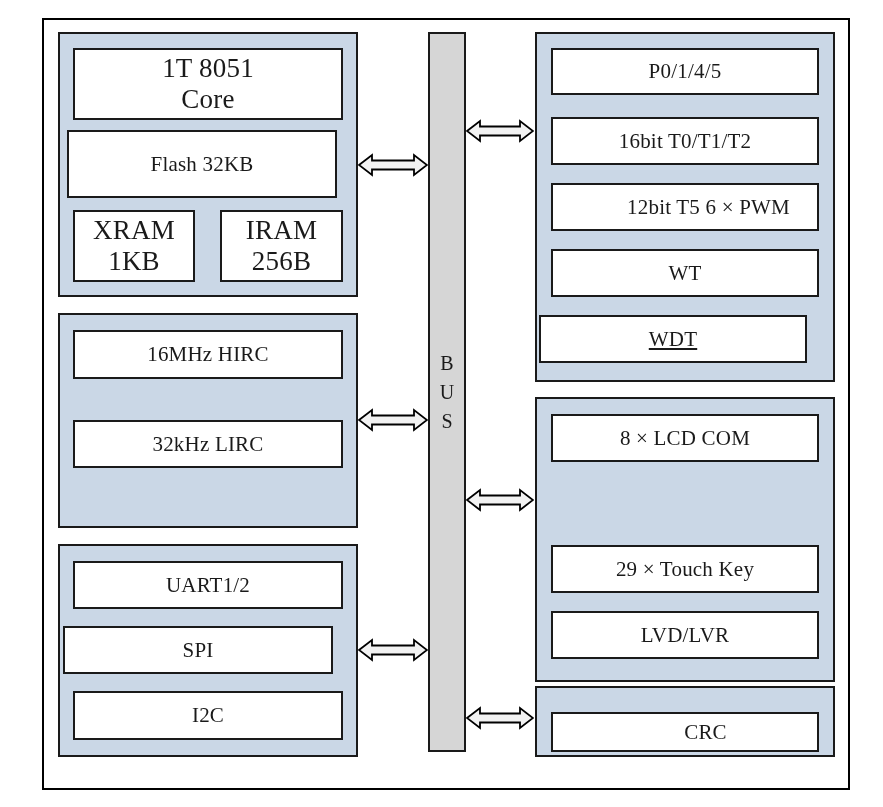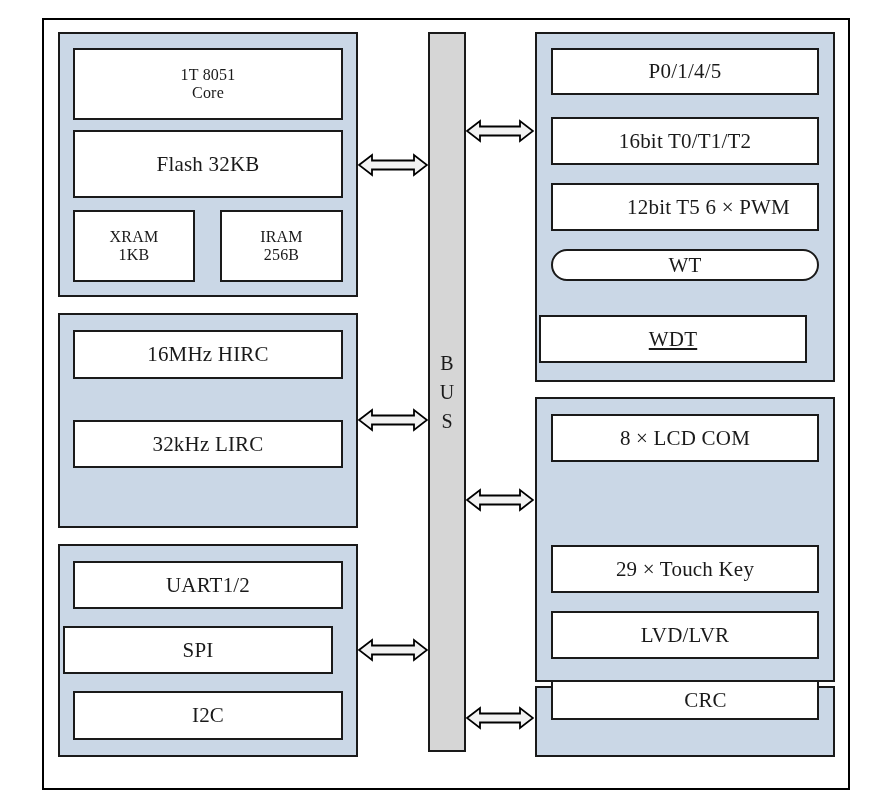--- a/index.html
+++ b/index.html
@@ -45,21 +45,21 @@
     display: flex;
     align-items: center;
     justify-content: center;
     text-align: center;
     color: #1a1a1a;
     font-size: 21px;
     line-height: 1.15;
     letter-spacing: 0.2px;
     white-space: pre-line;
   }
-  .module.two-line { font-size: 16px; }
+  .module.two-line { font-size: 27px; }
 
   
   .bus {
     position: absolute;
     left: 428px;
     top: 32px;
     width: 38px;
     height: 720px;
     background: #d6d6d6;
     border: 2px solid #1a1a1a;
@@ -85,21 +85,21 @@
 <body>
 
 <div id="root">
 
   <div class="chip-frame"></div>
 
   <div class="group" style="left:58px; top:32px; width:300px; height:265px;">
   </div>
   <div class="module two-line" style="left:73px; top:48px; width:270px; height:72px;">1T 8051
 Core</div>
-  <div class="module" style="left:73px; top:130px; width:270px; height:68px;">Flash 32KB</div>
+  <div class="module" style="left:67px; top:130px; width:270px; height:68px;">Flash 32KB</div>
   <div class="module two-line" style="left:73px; top:210px; width:122px; height:72px;">XRAM
 1KB</div>
   <div class="module two-line" style="left:220px; top:210px; width:123px; height:72px;">IRAM
 256B</div>
 
   <div class="group" style="left:58px; top:313px; width:300px; height:215px;">
   </div>
   <div class="module" style="left:73px; top:330px; width:270px; height:49px;">16MHz  HIRC</div>
   <div class="module" style="left:73px; top:396px; width:270px; height:48px;margin-top:24px;">32kHz  LIRC</div>
 
@@ -145,26 +145,26 @@
     <svg viewBox="0 0 68 26" preserveAspectRatio="none">
       <polygon points="1,13 14,3 14,8.5 54,8.5 54,3 67,13 54,23 54,17.5 14,17.5 14,23" fill="#f2f2f2" stroke="#000000" stroke-width="1.8" stroke-linejoin="miter"></polygon>
     </svg>
   </div>
 
   <div class="group" style="left:535px; top:32px; width:300px; height:350px;">
   </div>
   <div class="module" style="left:551px; top:48px; width:268px; height:47px;">P0/1/4/5</div>
   <div class="module" style="left:551px; top:117px; width:268px; height:48px;">16bit  T0/T1/T2</div>
   <div class="module" style="left:551px; top:183px; width:268px; height:48px;padding-left:47px;">12bit T5  6 × PWM</div>
-  <div class="module" style="left:551px; top:249px; width:268px; height:32px;border-radius:20px;">WT</div>
+  <div class="module" style="left:551px; top:249px; width:268px; height:48px;">WT</div>
   <div class="module" style="left:539px; top:315px; width:268px; height:48px;text-decoration:underline;">WDT</div>
 
   <div class="group" style="left:535px; top:397px; width:300px; height:285px;">
   </div>
   <div class="module" style="left:551px; top:414px; width:268px; height:48px;">8 × LCD COM</div>
   <div class="module" style="left:551px; top:545px; width:268px; height:48px;">29 × Touch Key</div>
   <div class="module" style="left:551px; top:611px; width:268px; height:48px;">LVD/LVR</div>
 
   <div class="group" style="left:535px; top:686px; width:300px; height:71px;">
   </div>
-  <div class="module" style="left:551px; top:680px; width:268px; height:40px;padding-left:41px;">CRC</div>
+  <div class="module" style="left:551px; top:712px; width:268px; height:40px;padding-left:41px;">CRC</div>
 
 </div>
 
 </body></html>

